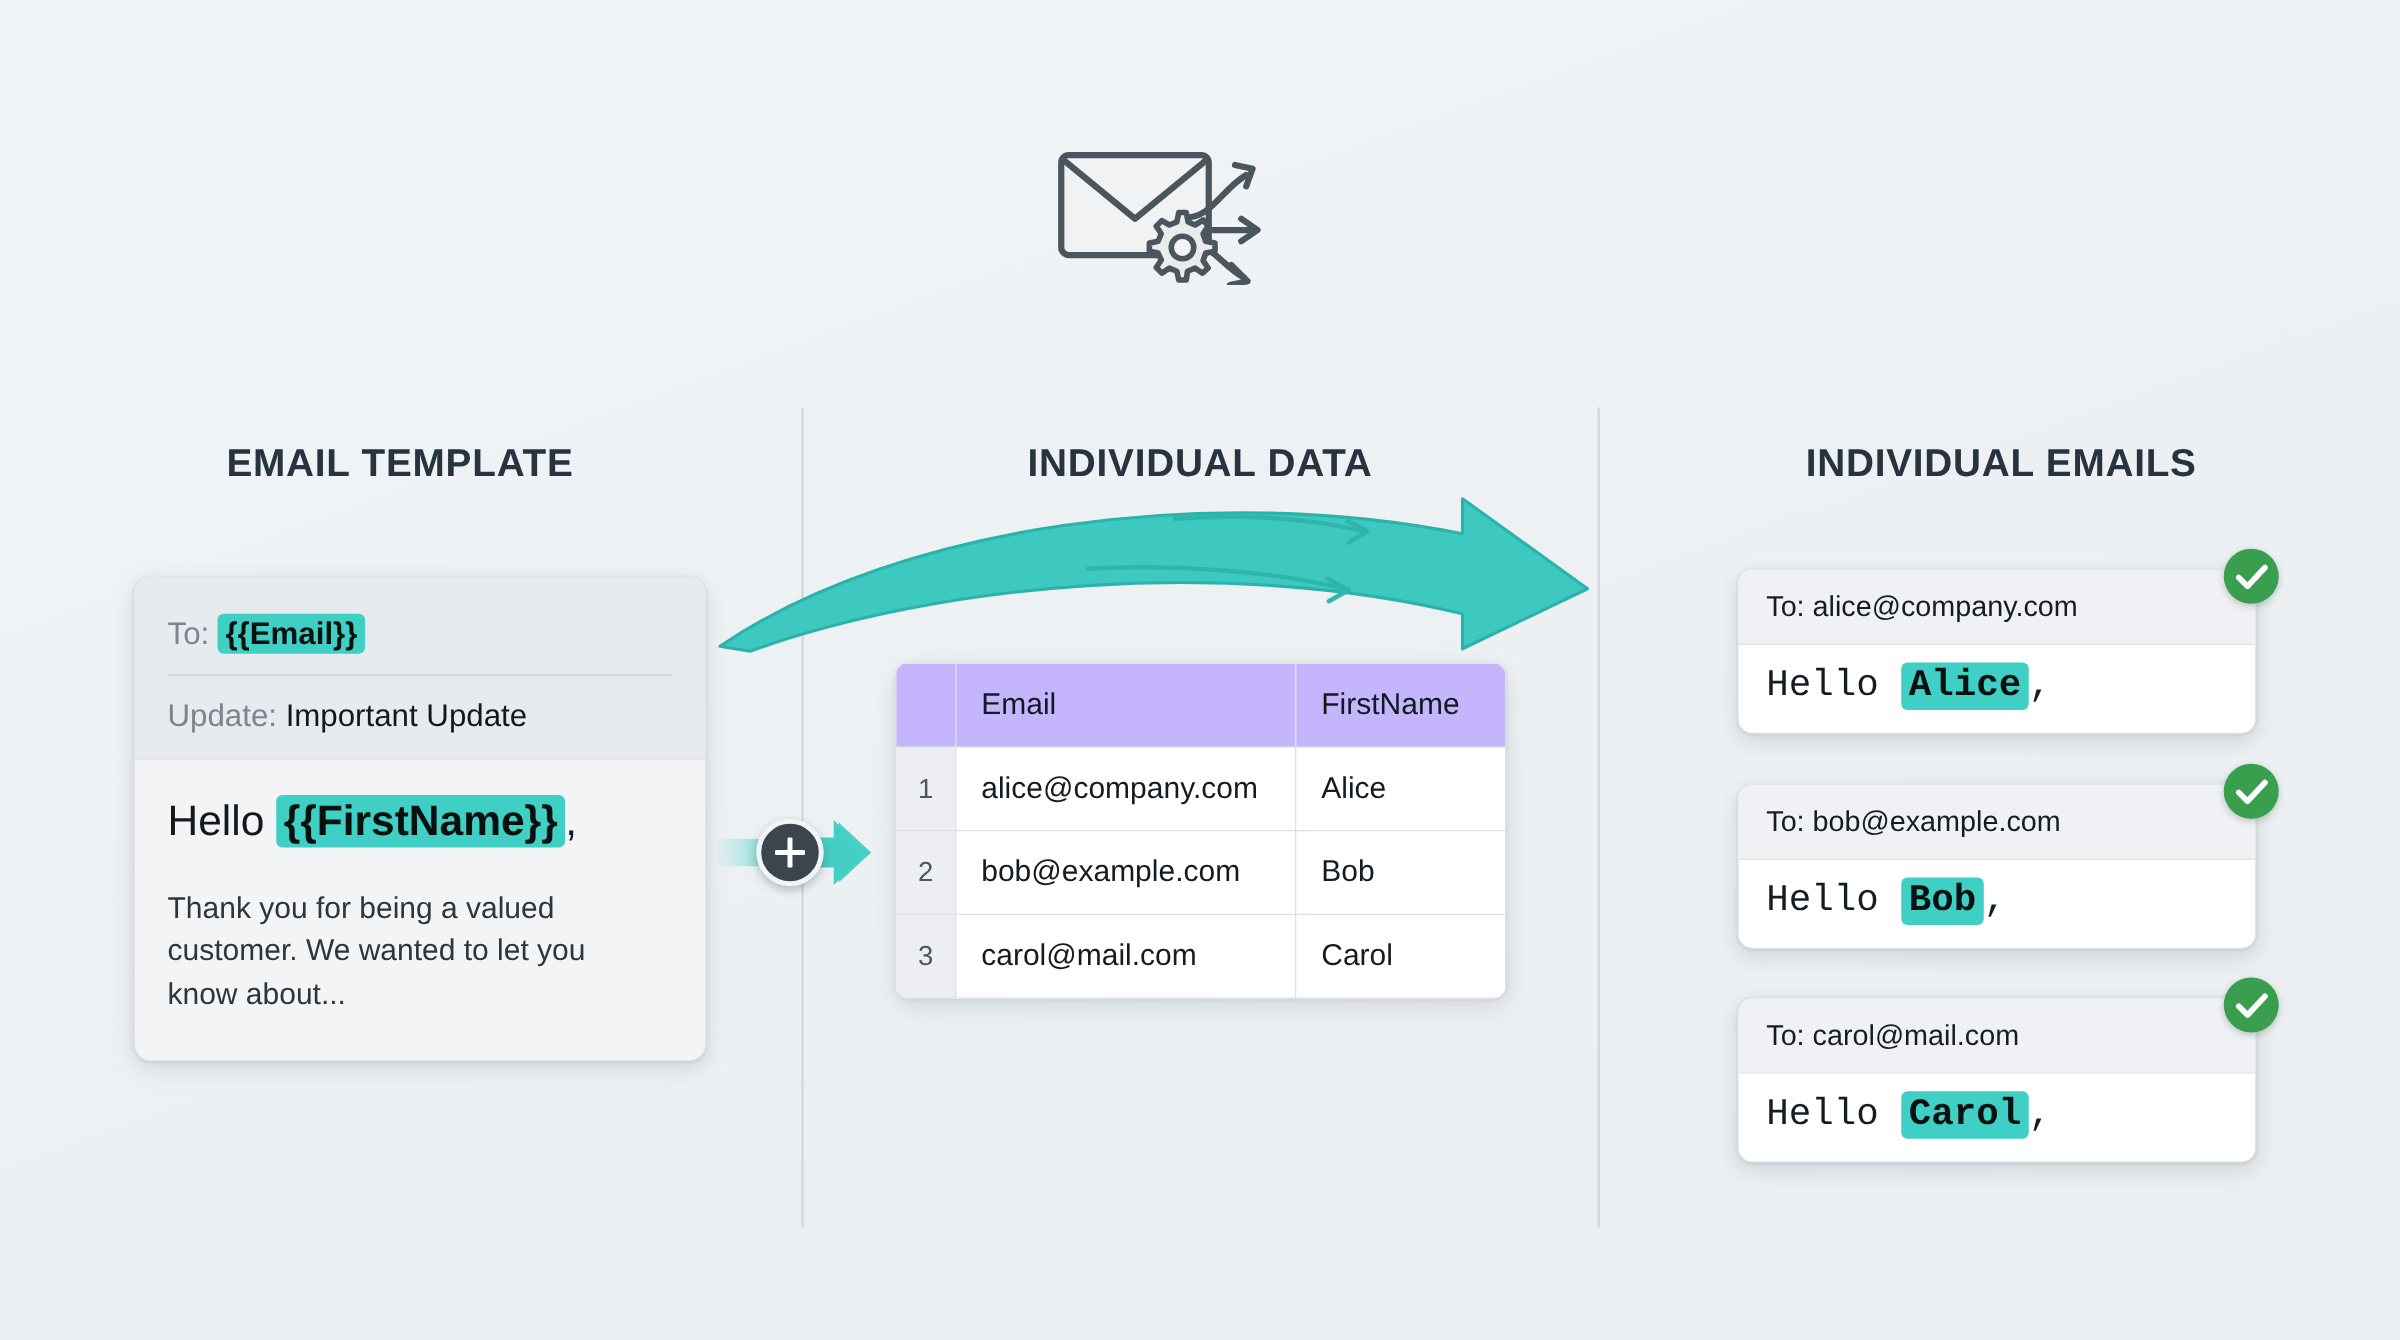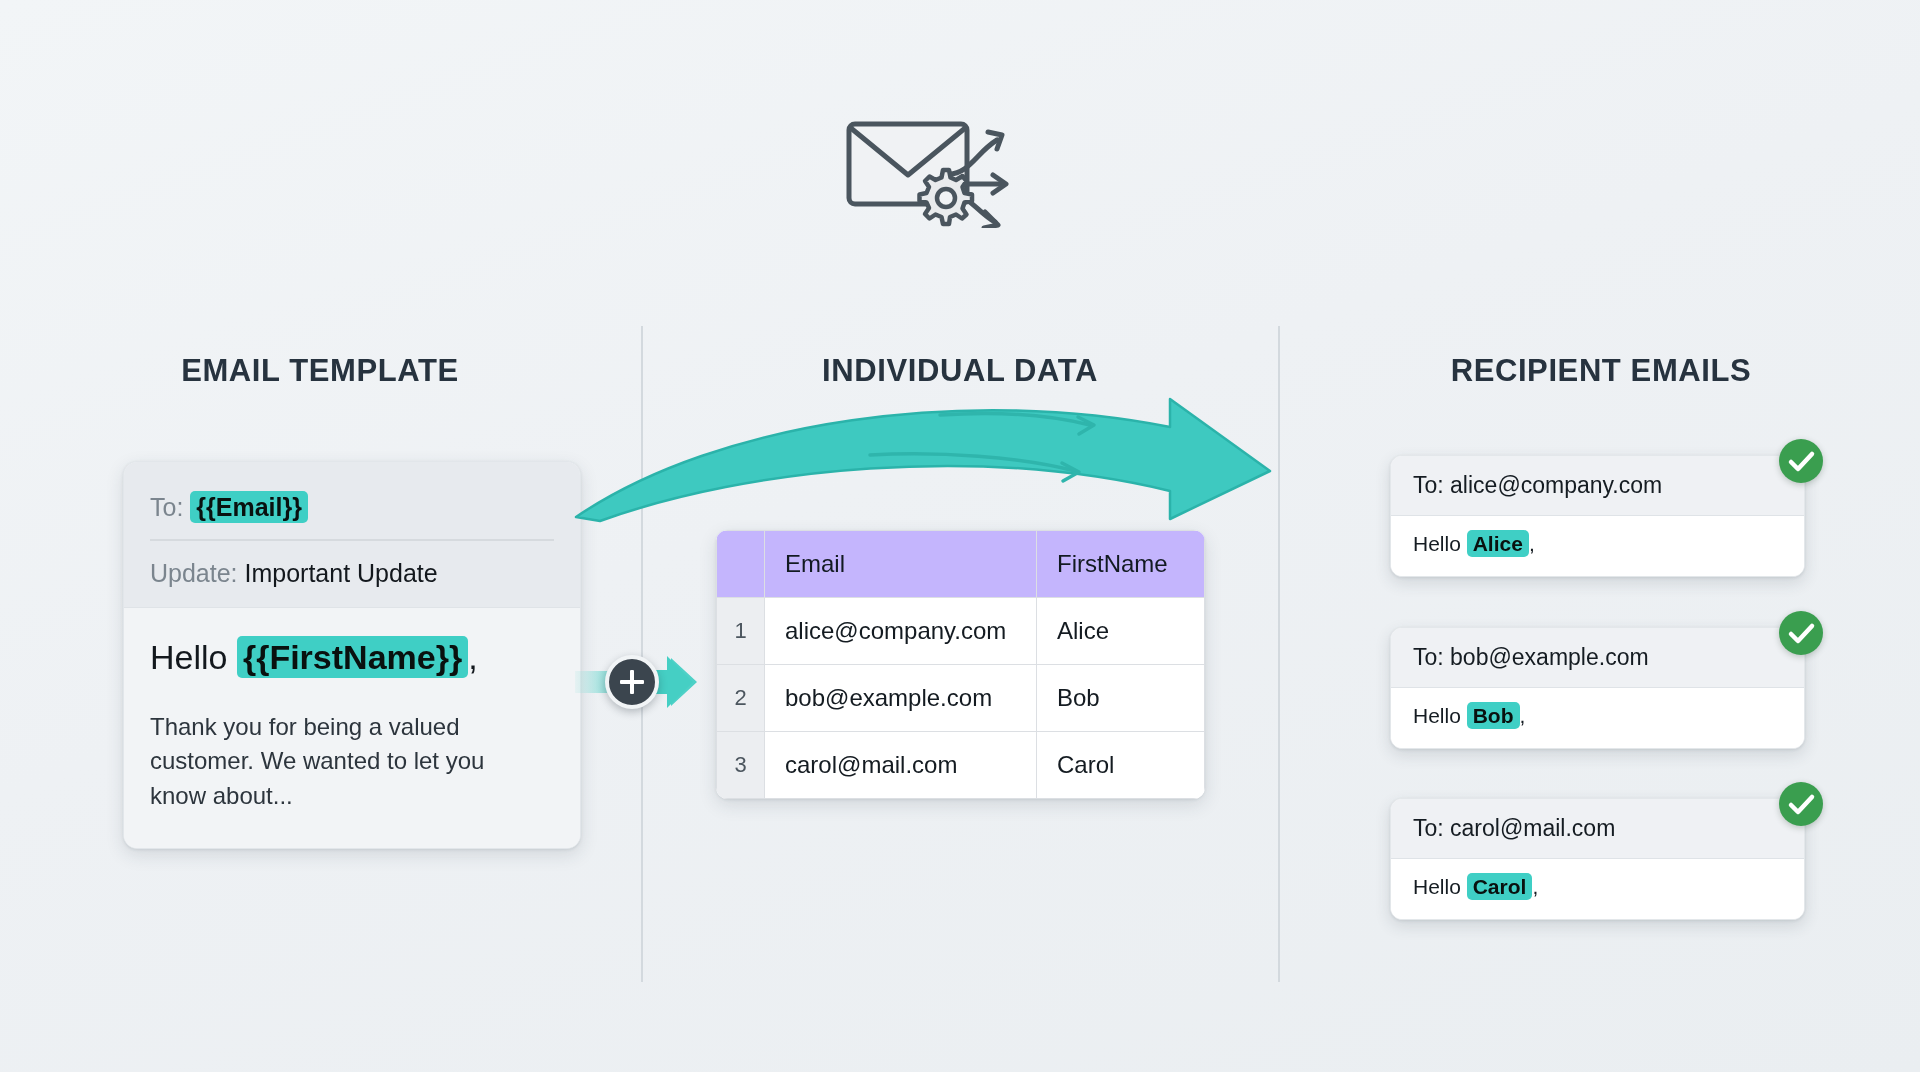--- a/index.html
+++ b/index.html
@@ -54,21 +54,21 @@
     white-space: nowrap;
     text-align: center;
   }
   .col-title.t1 { left: 0px;   top: 315px; width: 640px; }
   .col-title.t2 { left: 645px; top: 315px; width: 630px; }
   .col-title.t3 { left: 1282px;top: 315px; width: 638px; }
 
   
   .template-card {
     position: absolute;
-    left: 123px;
+    left: 107px;
     top: 423px;
     width: 458px;
     border-radius: 14px;
     background: #f4f6f8;
     box-shadow: 0 6px 18px rgba(40,55,70,0.13), 0 1px 3px rgba(40,55,70,0.10);
     overflow: hidden;
     border: 1px solid #e2e6ea;
   }
   .tpl-head {
     background: #e7eaee;
@@ -208,23 +208,24 @@
     background: #eff1f4;
     padding: 16px 22px;
     font-size: 23px;
     color: #151c22;
     border-bottom: 1px solid #dfe3e7;
     white-space: nowrap;
   }
   .mc-body {
     background: #fff;
     padding: 16px 22px 20px 22px;
-    font-size: 21px;
+    font-size: 30px;
     color: #151c22;
     white-space: nowrap;
+    font-family: Liberation Mono, monospace;
   }
   .check-badge {
     position: absolute;
     width: 44px;
     height: 44px;
     border-radius: 50%;
     background: #3a9e4f;
     box-shadow: 0 2px 6px rgba(30,60,40,0.25);
   }
   .check-badge.b1 { left: 1779px; top: 401px; }
@@ -252,21 +253,21 @@
         <circle cx="27" cy="30" r="9" fill="#f1f3f5" stroke="#4a555e" stroke-width="4.5"></circle>
       </g>
     </svg>
   </div>
 
   <div class="divider d1"></div>
   <div class="divider d2"></div>
 
   <div class="col-title t1">EMAIL TEMPLATE</div>
   <div class="col-title t2">INDIVIDUAL DATA</div>
-  <div class="col-title t3">RECIPIENT EMAILS</div>
+  <div class="col-title t3">INDIVIDUAL EMAILS</div>
 
   <div class="template-card">
     <div class="tpl-head">
       <div class="tpl-row first">
         <span class="lbl">To:</span>
         <span class="tok">{{Email}}</span>
       </div>
       <div class="tpl-row second">
         <span class="lbl">Update:</span>
         <span>Important Update</span>

